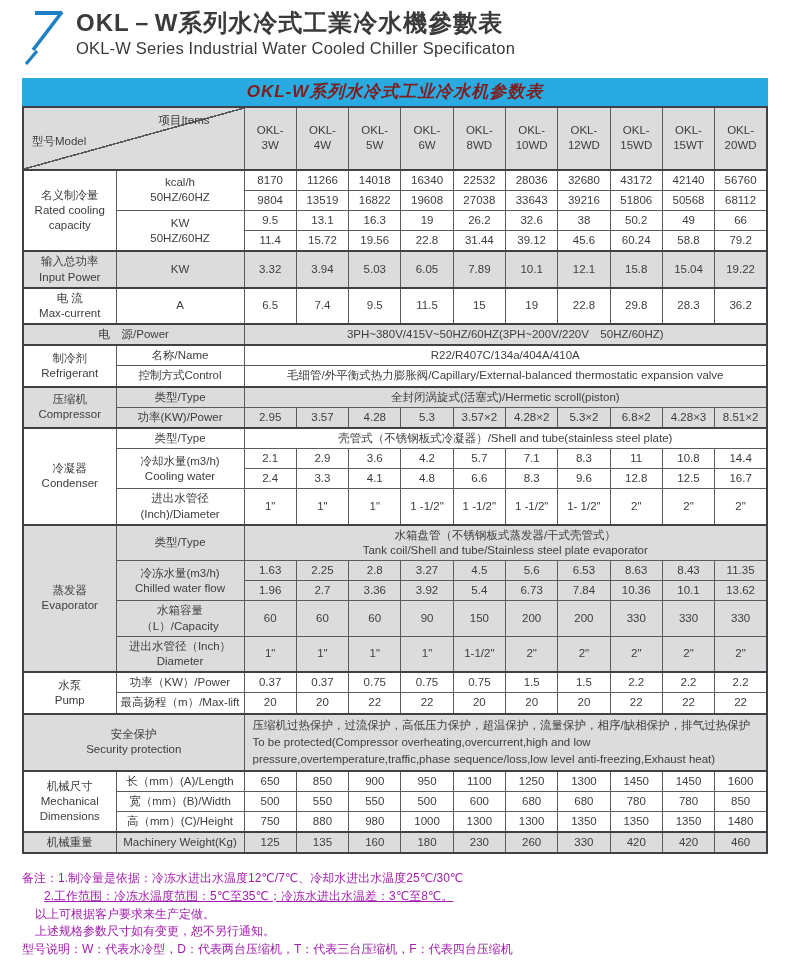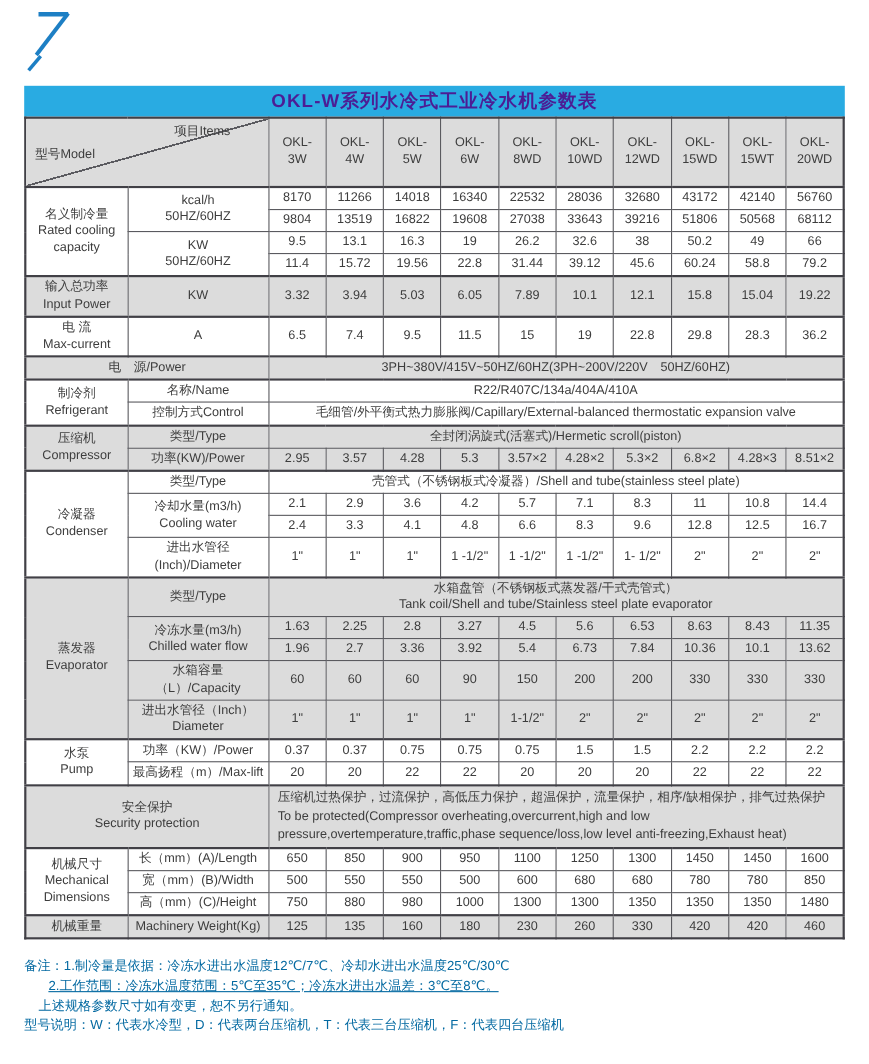--- a/index.html
+++ b/index.html
@@ -46,38 +46,42 @@
       #5a5a5f calc(50% - 0.8px),
       #5a5a5f calc(50% + 0.8px),
       transparent calc(50% + 0.8px));
   }
   .corner .c-model{position:absolute;left:8px;bottom:20px;}
   .corner .c-items{position:absolute;right:34px;top:5px;}
 
   
   .notes{margin-top:16px;}
   .note-line{
-    font-size:12px;line-height:1.48;color:#0369a1;
+    font-size:12px;line-height:1.48;color:#a21caf;
     white-space:pre-wrap;
   }
 </style>
 </head>
 <body>
 
 <div class="page">
 
   <div class="doc-header">
     <svg class="logo" viewBox="0 0 46 58" fill="none" xmlns="http://www.w3.org/2000/svg">
       <path d="M13 5 H40" stroke="#1d7fc4" stroke-width="4"></path>
       <path d="M40 4 L11 42" stroke="#1d7fc4" stroke-width="3.6"></path>
       <path d="M4 56 L15 43" stroke="#1d7fc4" stroke-width="3.2"></path>
     </svg>
+    <div class="titles">
+      <div class="title-zh">OKL－W系列水冷式工業冷水機參數表</div>
+      <div class="title-en">OKL-W Series Industrial Water Cooled Chiller Specificaton</div>
+    </div>
   </div>
 
-  <div class="banner" style="background: rgb(41, 171, 226); color: #4c1d95;">OKL-W系列水冷式工业冷水机参数表</div>
+  <div class="banner" style="background: rgb(41, 171, 226); color: #7f1d1d; font-style: italic;">OKL-W系列水冷式工业冷水机参数表</div>
 
   <table>
     <colgroup>
       <col style="width:93px">
         <col style="width:128px">
       <col>
         <col>
         <col>
         <col>
         <col>
@@ -432,19 +436,20 @@
           <td>420</td>
           <td>460</td>
         </tr>
       </tbody>
   </table>
 
   <div class="notes">
     <div class="notes-zh">
         <div class="note-line" style="padding-left: 0px;">备注：1.制冷量是依据：冷冻水进出水温度12℃/7℃、冷却水进出水温度25℃/30℃</div>
         <div class="note-line" style="padding-left: 22px; text-decoration: underline;">2.工作范围：冷冻水温度范围：5℃至35℃；冷冻水进出水温差：3℃至8℃。</div>
+        <div class="note-line" style="padding-left: 13px;">以上可根据客户要求来生产定做。</div>
         <div class="note-line" style="padding-left: 13px;">上述规格参数尺寸如有变更，恕不另行通知。</div>
         <div class="note-line" style="padding-left: 0px;">型号说明：W：代表水冷型，D：代表两台压缩机，T：代表三台压缩机，F：代表四台压缩机</div>
       </div>
 
   </div>
 
 </div>
 
 </body></html>

